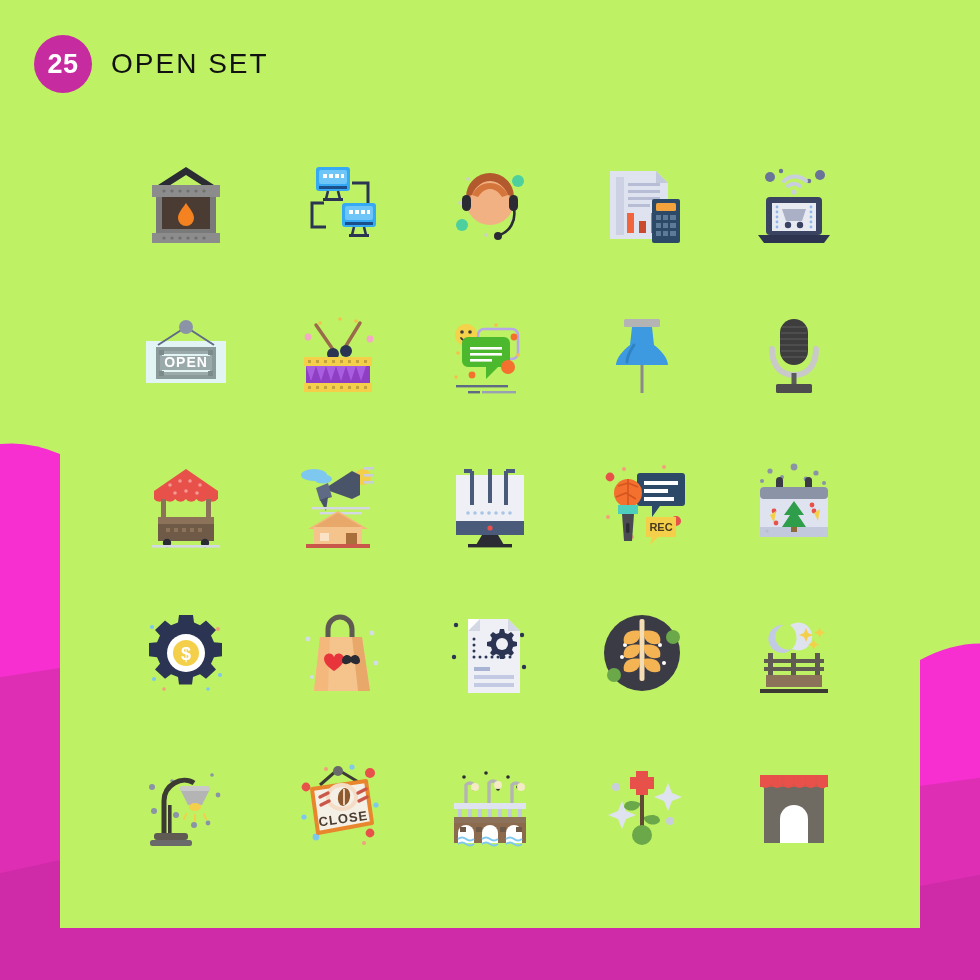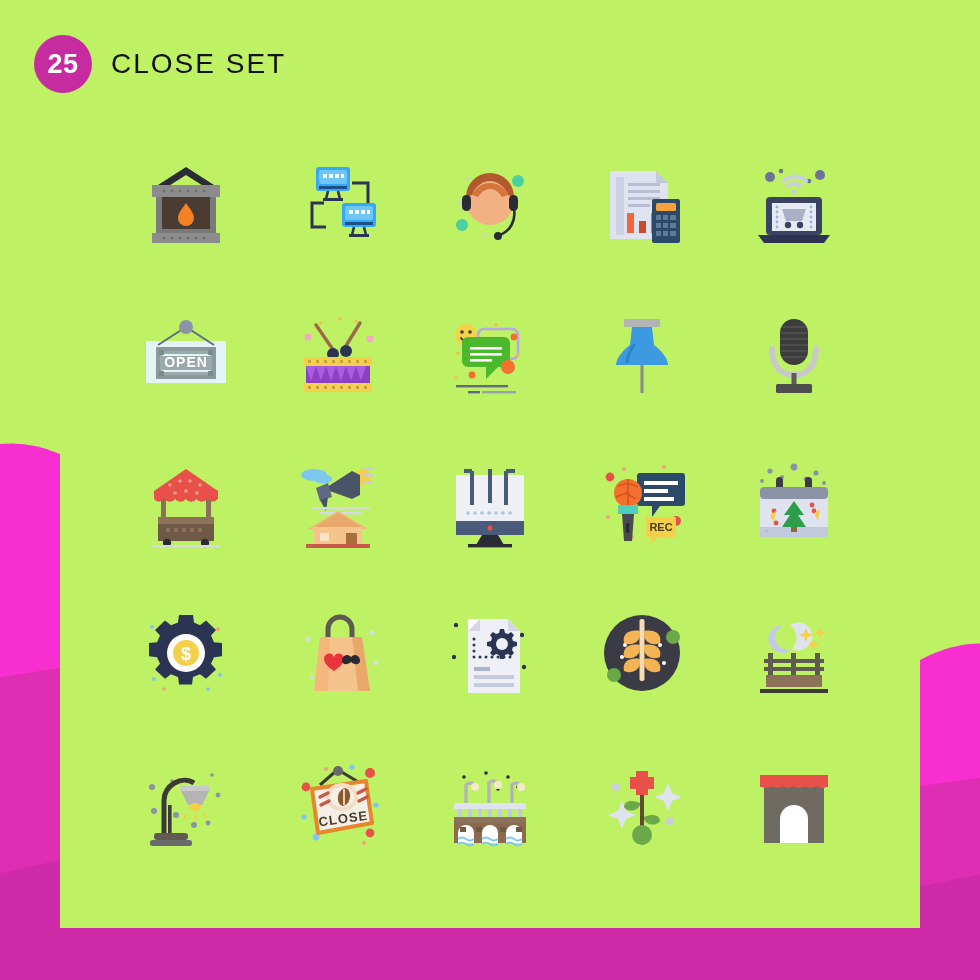--- a/index.html
+++ b/index.html
@@ -61,21 +61,21 @@
   </svg>
 
   <svg class="deco" id="deco-bottom" viewBox="0 0 980 52" xmlns="http://www.w3.org/2000/svg">
     <rect x="0" y="0" width="980" height="52" fill="#cf2ba8"></rect>
   </svg>
 
   <div id="header">
     <div id="count-badge" style="background:#c72ba0;">
       <span>25</span>
     </div>
-    <div id="set-title" style="color: rgb(17, 17, 17);">CLOSE SET</div>
+    <div id="set-title" style="color: rgb(17, 17, 17);">OPEN SET</div>
   </div>
 
   <div id="icon-grid">
 
     <div class="icon-cell">
       <svg width="96" height="96" viewBox="0 0 96 96">
         <path d="M20,30 L48,12 L76,30 L70,34 L48,20 L26,34 Z" fill="#2b2b33"></path>
         <rect x="14" y="30" width="68" height="12" fill="#8c8c8c"></rect>
         <rect x="18" y="42" width="60" height="36" fill="#7a7a7a"></rect>
         <rect x="24" y="42" width="48" height="32" fill="#4a3c33"></rect>

